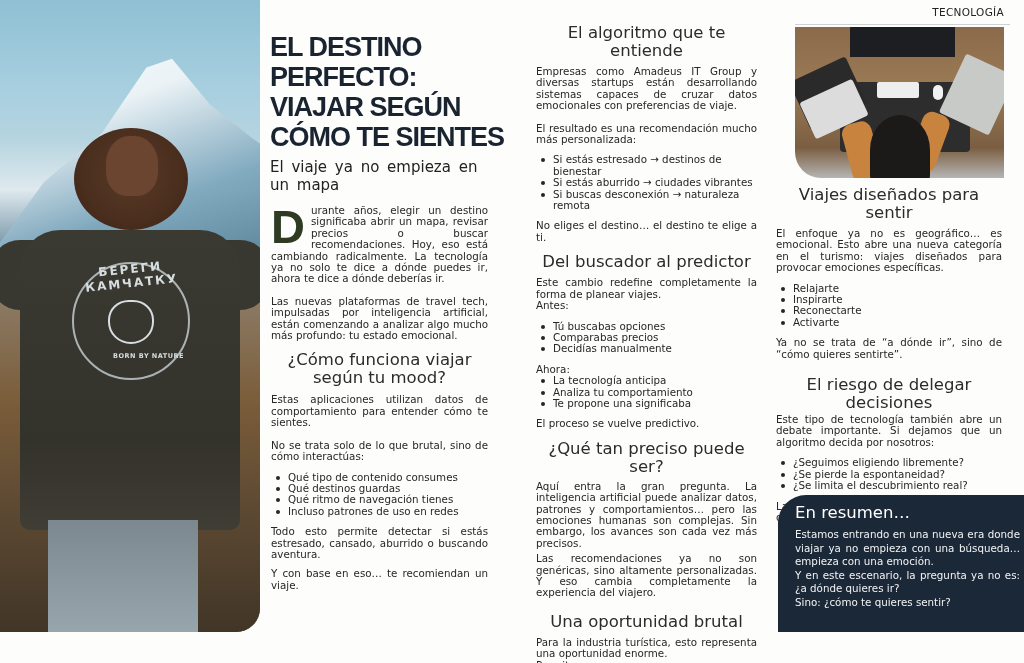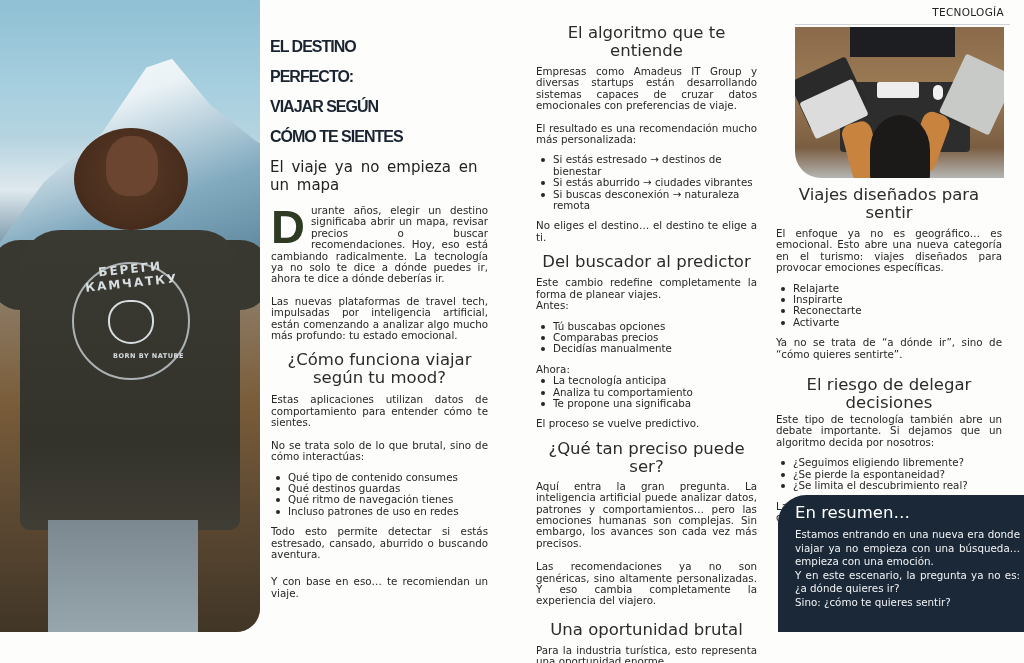--- a/index.html
+++ b/index.html
@@ -61,21 +61,21 @@
     color: #d7dee1; font-size: 6.5px; font-weight: bold; letter-spacing: .5px;
   }
 
   .section-label {
     position: absolute; right: 20px; top: 6px; font-size: 10.5px; letter-spacing: .3px; color: #222;
   }
   .section-rule { position: absolute; left: 795px; right: 14px; top: 24px; height: 1px; background: #cfd2d4; }
 
   .title {
     position: absolute; left: 270px; top: 32px; width: 240px;
-    font-family: "Liberation Sans", sans-serif; font-weight: 900; font-size: 16px; line-height: 30px;
+    font-family: "Liberation Sans", sans-serif; font-weight: 900; font-size: 27px; line-height: 30px;
     color: #1a2431; letter-spacing: -1px; text-transform: uppercase;
   }
   .subtitle {
     position: absolute; left: 270px; top: 158px; width: 230px;
     font-size: 15px; line-height: 18px; color: #222; word-spacing: 3px;
   }
 
   .col { position: absolute; font-size: 10.3px; line-height: 11.4px; color: #262626; }
   .col p { text-align: justify; }
   .col p + p { margin-top: 11px; }
@@ -158,21 +158,21 @@
   <h2 class="h2" style="margin-top:10px;margin-bottom:7px;">¿Cómo funciona viajar según tu mood?</h2>
   <p>Estas aplicaciones utilizan datos de comportamiento para entender cómo te sientes.</p>
   <p>No se trata solo de lo que brutal, sino de cómo interactúas:</p>
   <ul>
     <li>Qué tipo de contenido consumes</li>
     <li>Qué destinos guardas</li>
     <li>Qué ritmo de navegación tienes</li>
     <li>Incluso patrones de uso en redes</li>
   </ul>
   <p>Todo esto permite detectar si estás estresado, cansado, aburrido o buscando aventura.</p>
-  <p style="margin-top:16px">Y con base en eso… te recomiendan un viaje.</p>
+  <p style="margin-top:8px">Y con base en eso… te recomiendan un viaje.</p>
 </div>
 
 <div class="col c2">
   <h2 class="h2" style="margin-bottom:6px;">El algoritmo que te entiende</h2>
   <p>Empresas como Amadeus IT Group y diversas startups están desarrollando sistemas capaces de cruzar datos emocionales con preferencias de viaje.</p>
   <p>El resultado es una recomendación mucho más personalizada:</p>
   <ul>
     <li>Si estás estresado → destinos de bienestar</li>
     <li>Si estás aburrido → ciudades vibrantes</li>
     <li>Si buscas desconexión → naturaleza remota</li>
@@ -190,21 +190,21 @@
   <p>Ahora:</p>
   <ul style="margin-top:0">
     <li>La tecnología anticipa</li>
     <li>Analiza tu comportamiento</li>
     <li>Te propone una significaba</li>
   </ul>
   <p>El proceso se vuelve predictivo.</p>
 
   <h2 class="h2" style="margin-top:10px;margin-bottom:5px;">¿Qué tan preciso puede ser?</h2>
   <p>Aquí entra la gran pregunta. La inteligencia artificial puede analizar datos, patrones y comportamientos… pero las emociones humanas son complejas. Sin embargo, los avances son cada vez más precisos.</p>
-  <p style="margin-top:12px">Las recomendaciones ya no son genéricas, sino altamente personalizadas. Y eso cambia completamente la experiencia del viajero.</p>
+  <p style="margin-top:4px">Las recomendaciones ya no son genéricas, sino altamente personalizadas. Y eso cambia completamente la experiencia del viajero.</p>
 
   <h2 class="h2" style="margin-top:14px;margin-bottom:6px;">Una oportunidad brutal</h2>
   <p>Para la industria turística, esto representa una oportunidad enorme.</p>
   <p style="margin-top:0">Permite:</p>
 
 </div>
 
 <div class="photo">
   <div class="monitor"></div>
   <div class="mat"></div>

